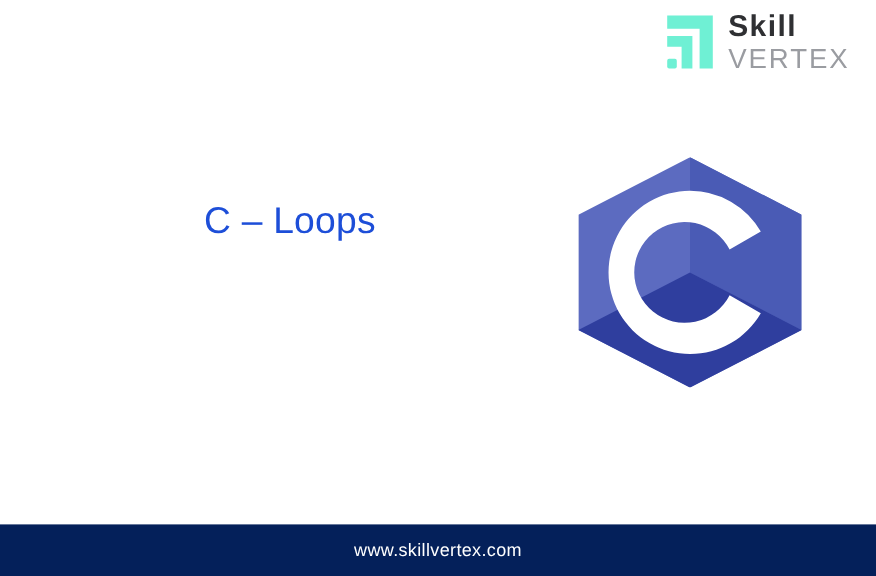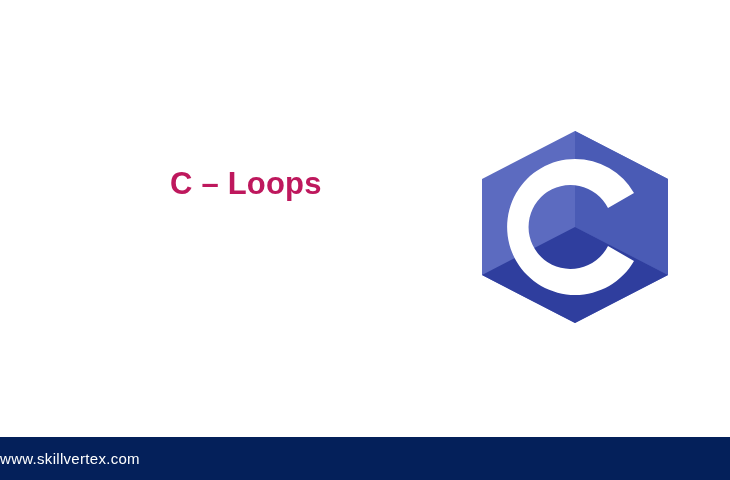--- a/index.html
+++ b/index.html
@@ -57,22 +57,22 @@
     line-height: 1.05;
     margin-top: 1px;
   }
 
   
   .title {
     position: absolute;
     left: 170px;
     top: 166px;
     font-size: 31px;
-    font-weight: bold;
-    color: #be185d;
+    font-weight: normal;
+    color: #1d4ed8;
     letter-spacing: 0.2px;
     white-space: nowrap;
   }
 
   
   .cta {
     position: absolute;
     left: 22px;
     top: 298px;
     width: 194px;
@@ -105,33 +105,47 @@
   
   .footer {
     position: absolute;
     left: 0;
     right: 0;
     bottom: 0;
     height: 43px;
     background: #04205a;
     display: flex;
     align-items: center;
-    justify-content: flex-start;
+    justify-content: center;
   }
   .footer-url {
     color: #ffffff;
     font-size: 15px;
     letter-spacing: 0.3px;
   }
 </style>
 </head>
 <body>
 
 <div id="slide">
 
+  <div class="brand">
+    <svg class="brand-mark" viewBox="0 0 46 48">
+
+      <path d="M4 2 H42 V46 H31 V13 H4 Z" fill="#6ff0d4"></path>
+
+      <path d="M4 19 H25 V46 H16 V28 H4 Z" fill="#6ff0d4"></path>
+
+      <rect x="4" y="38" width="8" height="8" rx="1.6" fill="#6ff0d4"></rect>
+    </svg>
+    <div class="brand-words">
+      <span class="brand-skill">Skill</span>
+      <span class="brand-vertex">VERTEX</span>
+    </div>
+  </div>
 
   <div class="title">C – Loops</div>
 
 
   <svg class="clogo" viewBox="0 0 186 192">
 
     <path d="M93 0 L186 48 L186 144 L93 192 L0 144 L0 48 Z" fill="#5c6bc0"></path>
 
     <path d="M93 0 L186 48 L186 144 L93 96 Z" fill="#4a5bb5"></path>
 

